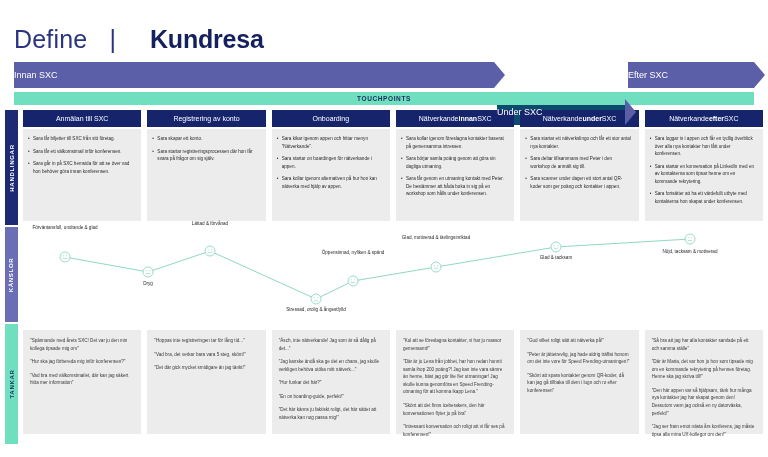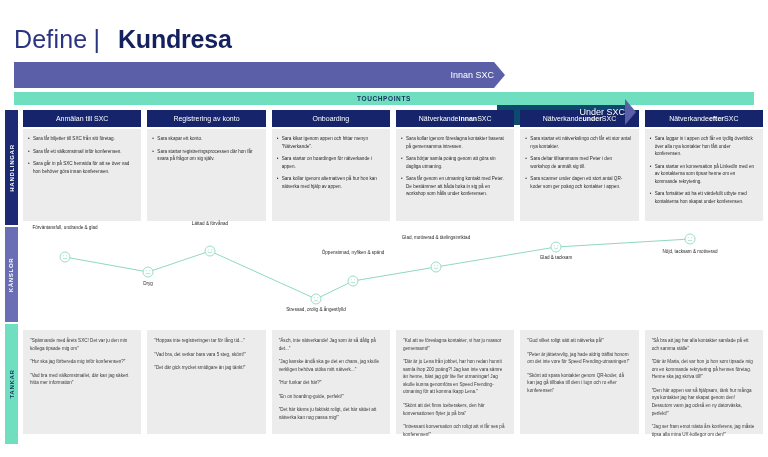--- a/index.html
+++ b/index.html
@@ -17,21 +17,21 @@
   }
 
   
   #title-bar {
     position: absolute;
     left: 14px;
     top: 22px;
     height: 34px;
     display: flex;
     align-items: center;
-    gap: 0px;
+    gap: 16px;
   }
   .title-light {
     font-size: 25px;
     font-weight: 300;
     color: #2b3480;
     letter-spacing: 0.2px;
   }
   .title-sep {
     font-size: 25px;
     font-weight: 300;
@@ -56,21 +56,21 @@
     display: flex;
   }
   .phase {
     position: relative;
     height: 26px;
     background: #5b5fa8;
     color: #ffffff;
     font-size: 9px;
     display: flex;
     align-items: center;
-    justify-content: flex-end;
+    justify-content: flex-start;
     margin-right: 3px;
   }
   .phase:last-child { margin-right: 0; }
   .phase::after {
     content: "";
     position: absolute;
     right: -11px;
     top: 0;
     width: 0;
     height: 0;
@@ -209,20 +209,23 @@
   <span class="title-sep">|</span>
   <span class="title-bold">Kundresa</span>
 </div>
 
 <div id="phase-bar">
     <div class="phase" style="width: 480px; background: rgb(91, 95, 168);">
       <span class="phase-label">Innan SXC</span>
     </div>
     <div class="phase" style="width: 128px; background: #0c4a6e; margin-top: 37px;">
       <span class="phase-label">Under SXC</span>
+    </div>
+    <div class="phase" style="width: 126px; background: rgb(91, 95, 168);">
+      <span class="phase-label">Efter SXC</span>
     </div>
   </div>
 
 <div id="touchpoints-band">
   <span class="tp-label">TOUCHPOINTS</span>
 </div>
 
 <div class="rail" id="rail-handlingar">
   <span>HANDLINGAR</span>
 </div>

